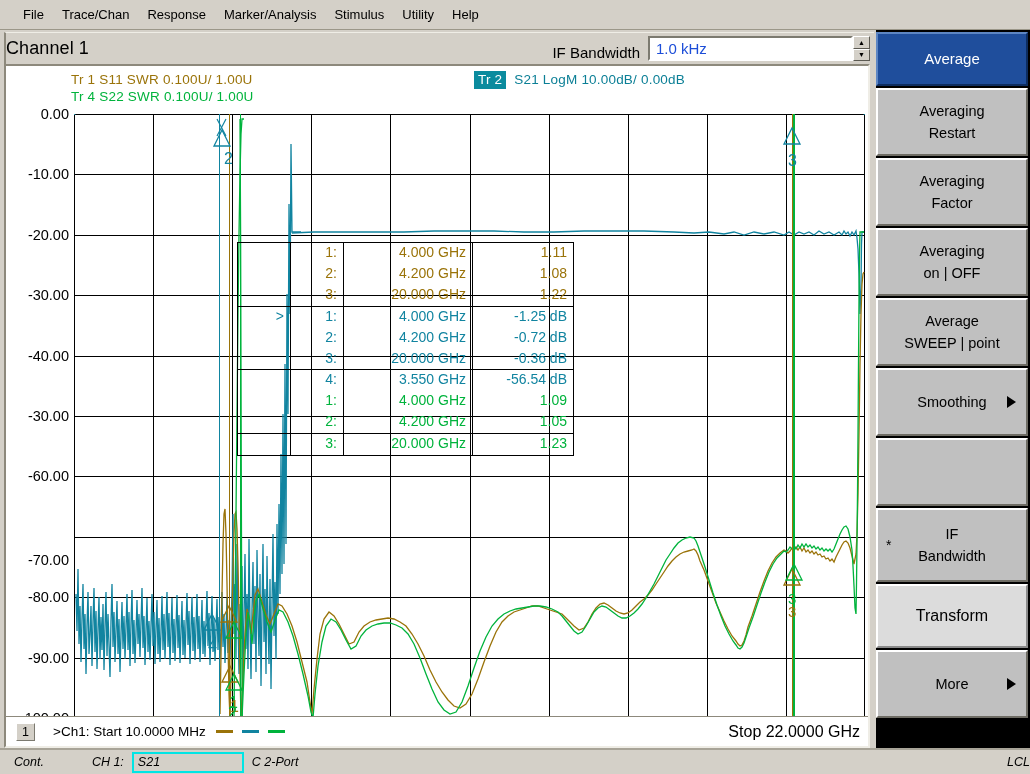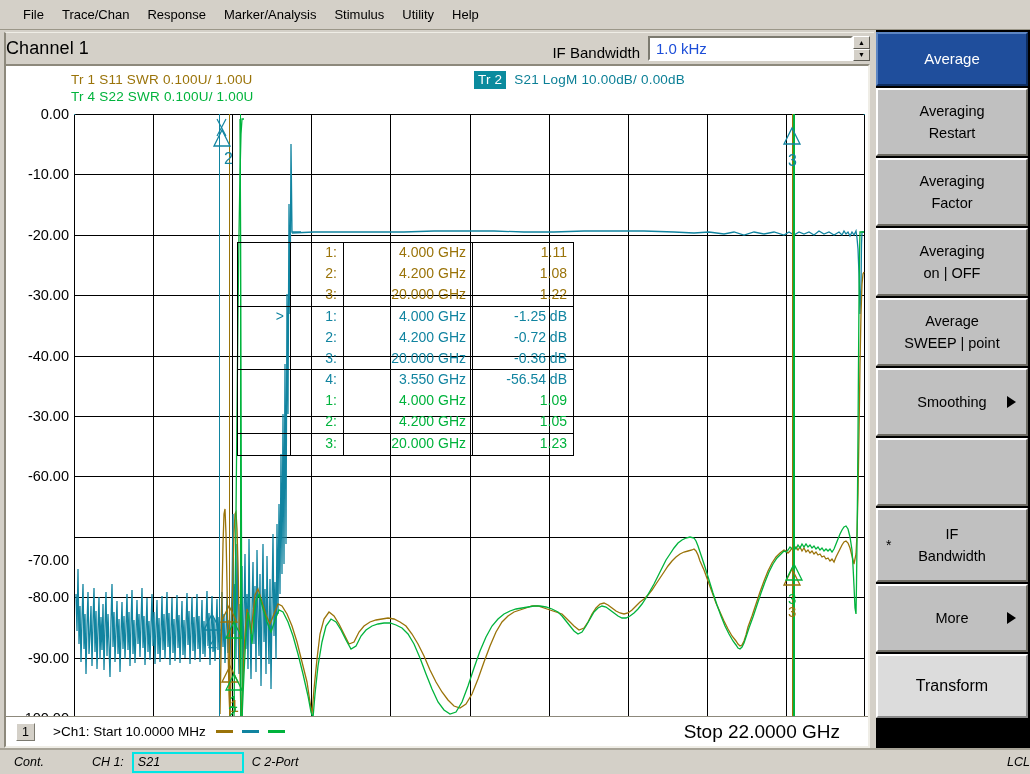--- a/index.html
+++ b/index.html
@@ -205,21 +205,21 @@
     font-size: 12.5px;
     color: #000;
     display: flex; align-items: center; justify-content: center;
     margin-left: 10px;
     box-sizing: border-box;
   }
   .startlbl { font-size: 13.5px; color: #000; margin-left: 18px; }
   .legendswatches { display: flex; gap: 9px; margin-left: 10px; align-items: center; }
   .sw { width: 17px; height: 3px; display:block; }
   .stimspacer { flex: 1 1 auto; }
-  .stoplbl { font-size: 19px; color: #000; margin-right: 28px; }
+  .stoplbl { font-size: 16px; color: #000; margin-right: 8px; }
 
   
   .softkeys {
     width: 154px;
     flex: 0 0 154px;
     background: #000;
     padding: 2px 2px 0 0;
     box-sizing: border-box;
     display: flex;
     flex-direction: column;
@@ -574,26 +574,26 @@
         <span class="arrow"></span>
       </div>
       <div class="skey" style="flex:0 0 68px">
         <span></span>
       </div>
       <div class="skey" style="flex:0 0 74px">
         <span class="star">*</span>
         <span>IF</span>
         <span class="l2">Bandwidth</span>
       </div>
+      <div class="skey transform" style="flex:0 0 64px">
+        <span>Transform</span>
+      </div>
       <div class="skey" style="flex:0 0 68px">
         <span>More</span>
         <span class="arrow"></span>
-      </div>
-      <div class="skey transform" style="flex:0 0 64px">
-        <span>Transform</span>
       </div>
     </div>
   </div>
 
   <div class="statusbar">
     <div class="cont">Cont.</div>
     <div class="chn">CH 1:</div>
     <div class="sparam">S21</div>
     <div class="port">C  2-Port</div>
     <div class="spacer"></div>

